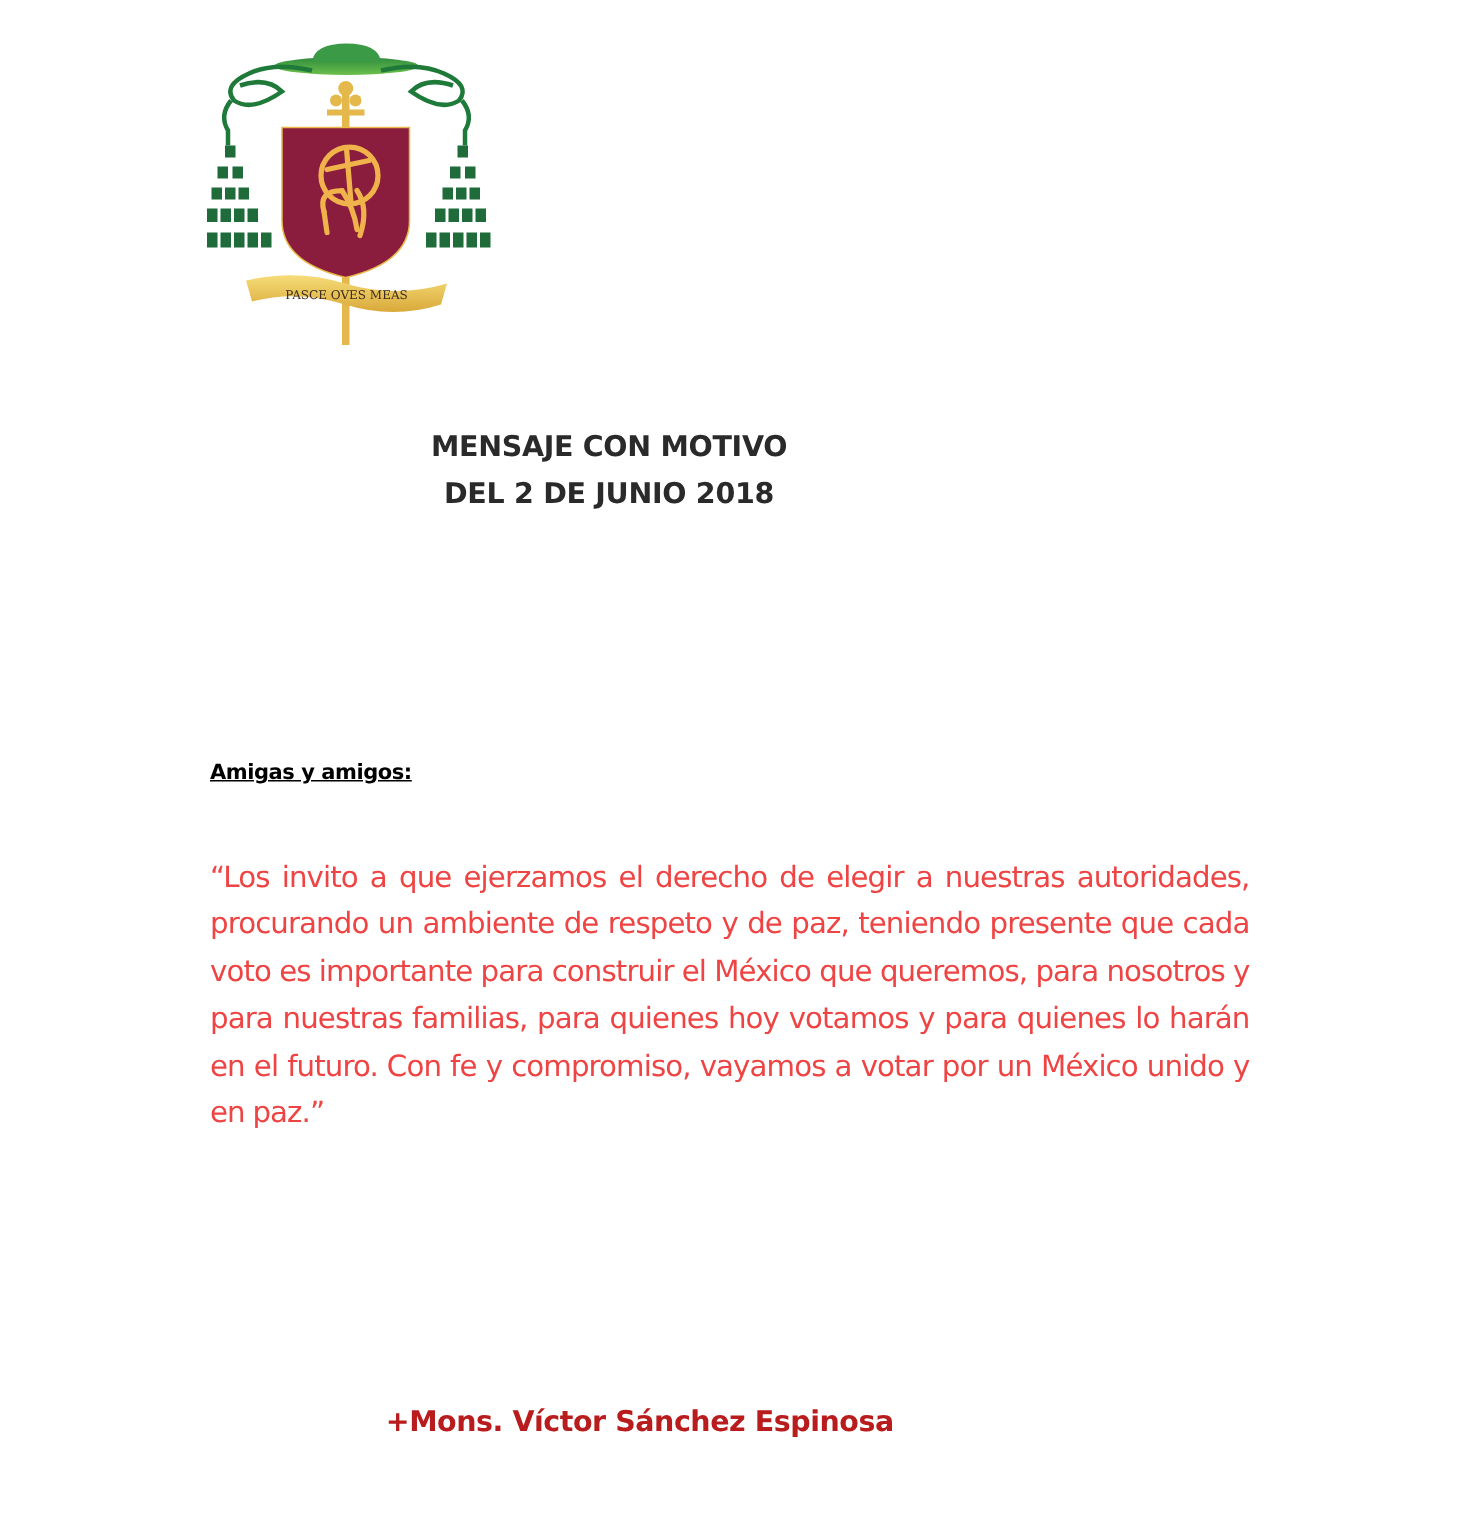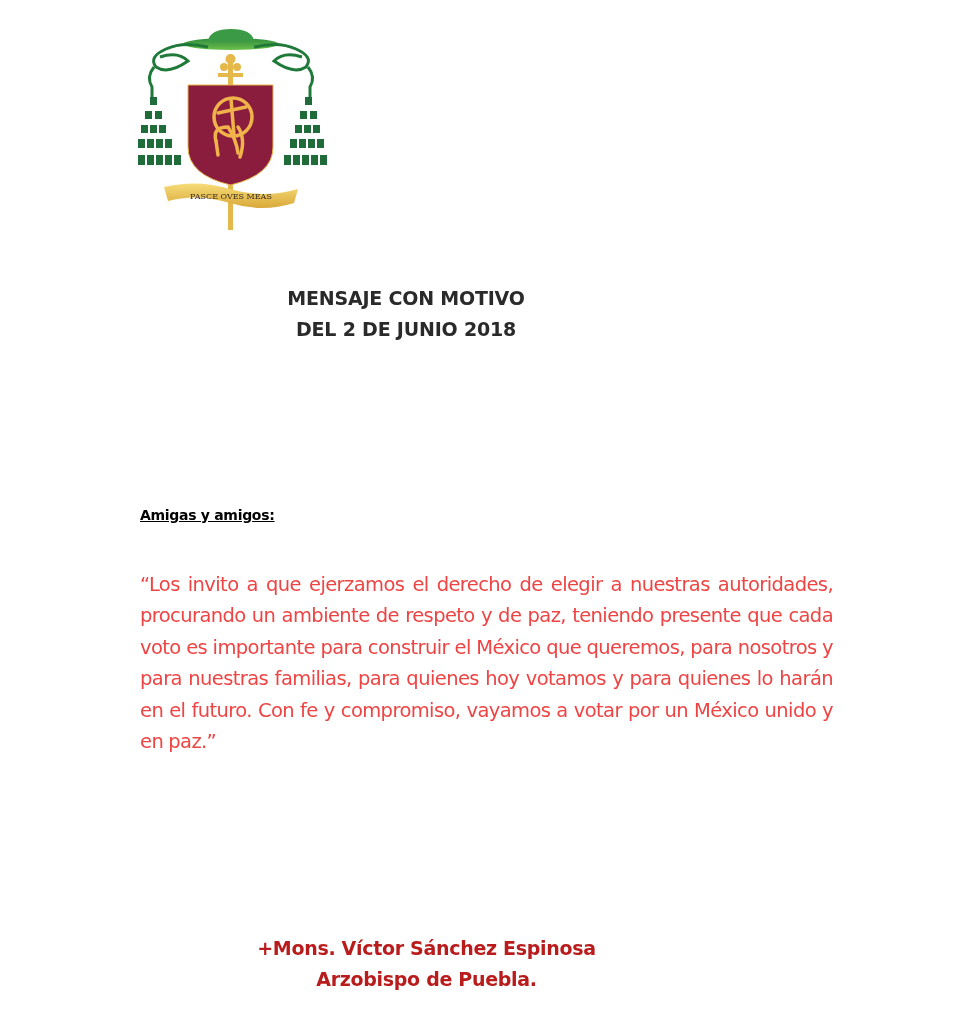--- a/index.html
+++ b/index.html
@@ -107,14 +107,13 @@
   <div>MENSAJE CON MOTIVO</div>
   <div>DEL 2 DE JUNIO 2018</div>
 </div>
 
 <div class="greeting">Amigas y amigos:</div>
 
 <div class="body">“Los invito a que ejerzamos el derecho de elegir a nuestras autoridades, procurando un ambiente de respeto y de paz, teniendo presente que cada voto es importante para construir el México que queremos, para nosotros y para nuestras familias, para quienes hoy votamos y para quienes lo harán en el futuro. Con fe y compromiso, vayamos a votar por un México unido y en paz.”</div>
 
 <div class="sign">
   <div>+Mons. Víctor Sánchez Espinosa</div>
-  <div>Arzobispo de Puebla.</div>
 </div>
 
 </body></html>

